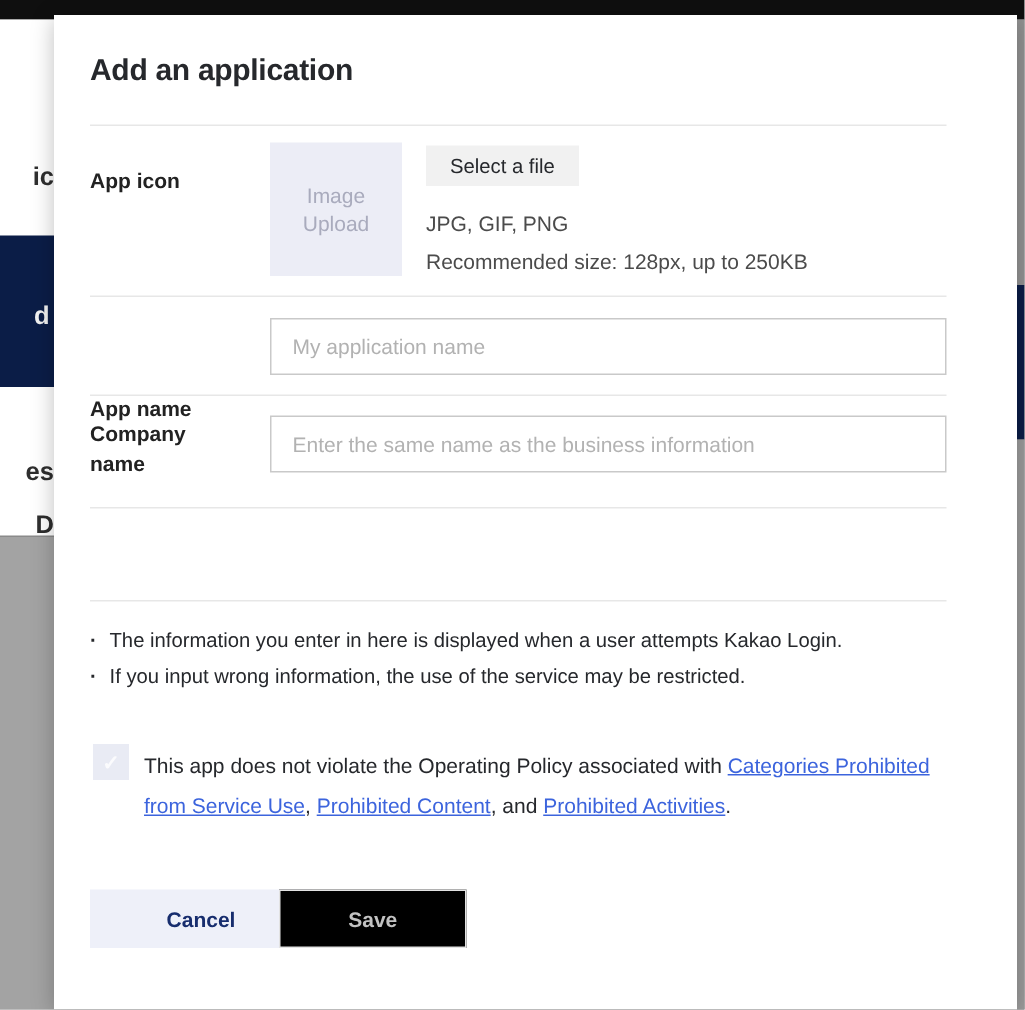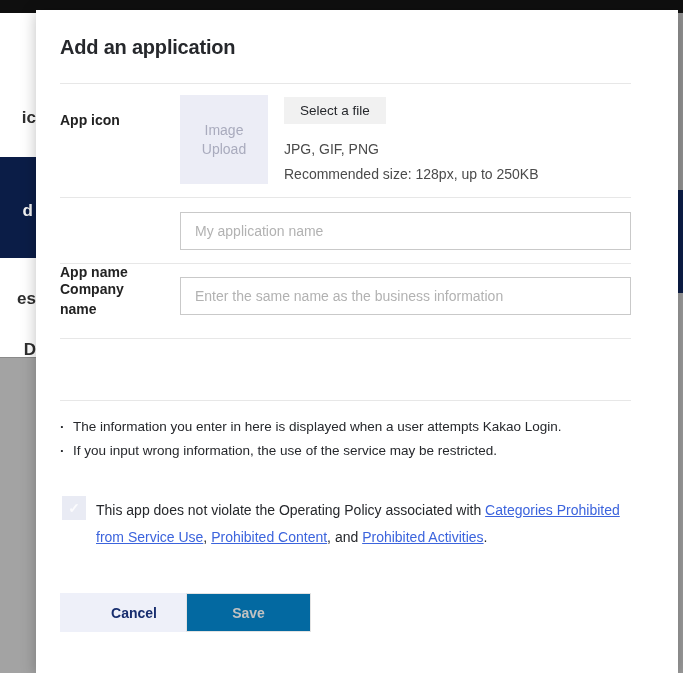--- a/index.html
+++ b/index.html
@@ -10,21 +10,21 @@
     background: #9c9c9c;
   }
 
   
   .topbar { position: absolute; left: 0; top: 0; width: 683px; height: 13px; background: #0f0f0f; z-index: 1; }
   .strip-left { position: absolute; left: 0; top: 13px; width: 36px; height: 660px; background: #ffffff; z-index: 1; }
   .strip-left .frag { position: absolute; font-weight: 700; color: #2e2e2e; font-size: 17px; right: 0; white-space: nowrap; }
   .frag-ic { top: 95px; }
   .navy-left { position: absolute; left: 0; top: 144px; width: 36px; height: 101px; background: #0b1d47; }
   .navy-left .frag { color: #f2f2f2; top: 44px; right: 3px; }
-  .frag-es { top: 276px; margin-left: 36px; }
+  .frag-es { top: 292px; margin-left: 36px; }
   .frag-d2 { top: 327px; font-size: 11px; font-weight: 400; color: #3a3a3a; right: 7px; }
   .hline-left { position: absolute; left: 0; top: 344px; width: 36px; height: 1px; background: #8a8a8a; }
   .lower-left { position: absolute; left: 0; top: 345px; width: 36px; height: 315px; background: #a3a3a3; }
   .strip-right { position: absolute; right: 0; top: 13px; width: 5px; height: 660px; background: #939393; z-index: 1; }
   .navy-right { position: absolute; left: 0; top: 177px; width: 5px; height: 103px; background: #0b1d47; }
   .lower-right { position: absolute; left: 0; top: 280px; width: 5px; height: 380px; background: #9c9c9c; }
 
   
   .modal {
     position: absolute; left: 36px; top: 10px; width: 642px; height: 663px;
@@ -104,21 +104,21 @@
   }
   .policy-text a { color: #3c64dd; text-decoration: underline; }
 
   
   .btn {
     position: absolute; top: 583px; height: 39px; width: 148px;
     font-size: 14px; font-weight: 700; font-family: "Liberation Sans", sans-serif;
     display: flex; align-items: center; justify-content: center; cursor: pointer;
   }
   .btn-cancel { left: 24px; background: #eef0f9; border: none; color: #172d6e; }
-  .btn-save { left: 150px; width: 125px; background: #0369a1; border: 1px solid #e3e3e3; color: #c2c2c2; cursor: default; }
+  .btn-save { left: 150px; width: 125px; background: #000000; border: 1px solid #e3e3e3; color: #c2c2c2; cursor: default; }
 </style>
 </head>
 <body>
 
 <div class="topbar"></div>
 <div class="strip-left">
   <span class="frag frag-ic">ic</span>
   <div class="navy-left">
     <span class="frag" style="position:absolute;">d</span>
   </div>

